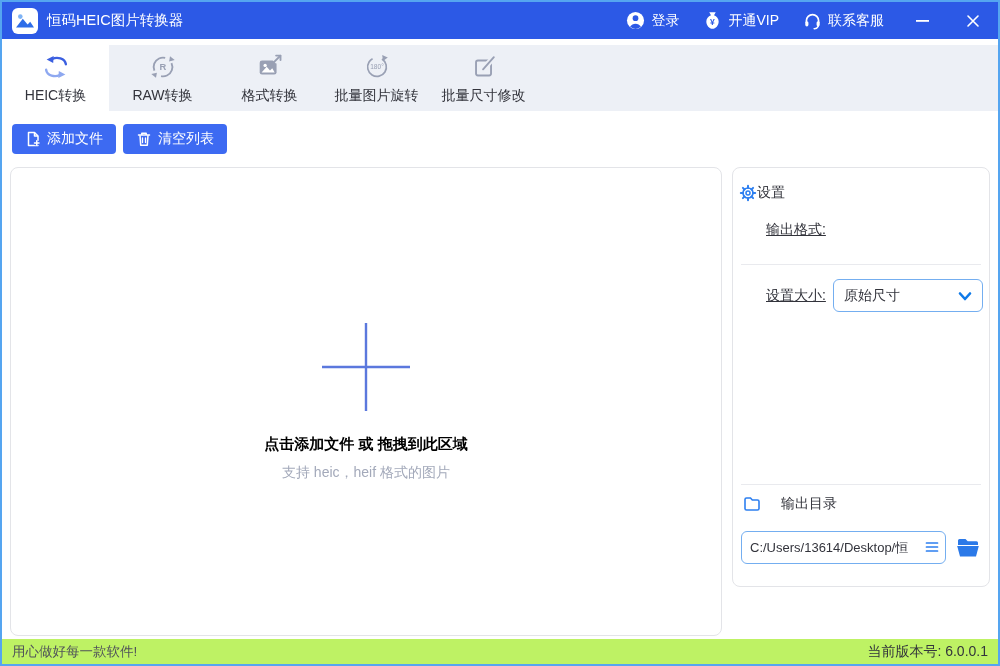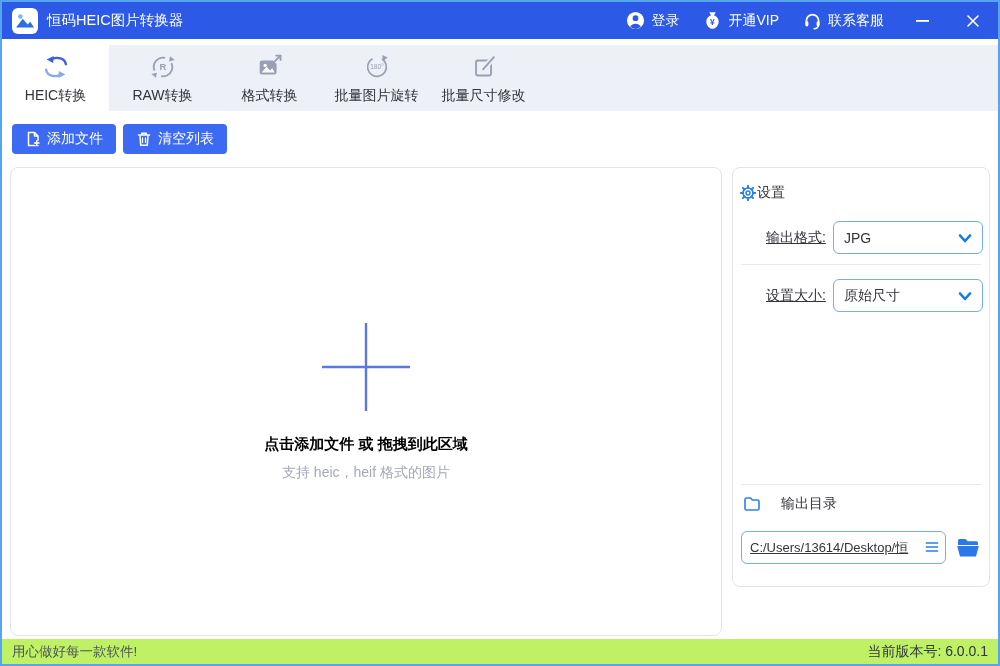--- a/index.html
+++ b/index.html
@@ -50,21 +50,21 @@
                 cursor:pointer; }
   .select-value { font-size:14px; color:#33343c; }
   .divider { position:absolute; left:8px; right:8px; height:1px; background:#e9eaee; }
   .div1 { top:96px; } .div2 { top:316px; }
   .outdir-header { position:absolute; left:10px; top:327px; display:flex; align-items:center; gap:20px;
                    font-size:14px; color:#33343c; }
   .path-row { position:absolute; left:8px; top:363px; right:6px; height:33px; display:flex;
               align-items:center; }
   .path-wrap { position:relative; width:212px; height:33px; }
   .path-input { width:100%; height:100%; border:1px solid #74aef0; border-radius:6px; padding:0 26px 0 8px;
-                font-size:13px; color:#33343c; font-family:"Liberation Sans","DejaVu Sans",sans-serif; outline:none;text-decoration:underline; }
+                font-size:13px; color:#33343c; font-family:"Liberation Sans","DejaVu Sans",sans-serif; outline:none; }
   .path-menu { position:absolute; right:7px; top:9px; cursor:pointer; }
   .browse-btn { width:30px; height:30px; margin-left:8px; display:flex; align-items:center;
                 justify-content:center; background:none; border:none; cursor:pointer; }
 
   
   .start-btn { position:absolute; left:730px; top:596px; width:258px; height:38px; background:#f9a306;
                border:none; border-radius:4px; color:#fff; font-size:16px; letter-spacing:4px; cursor:pointer; }
   .footer { position:absolute; left:0; right:0; bottom:0; height:25px; background:#bef264;
             display:flex; align-items:center; justify-content:space-between; padding:0 10px; }
   .footer-left { font-size:13.5px; color:#50535a; }
@@ -218,26 +218,20 @@
             <path d="M5.46 5.46 L3.91 3.91"></path>
           <path d="M9 4 L9 1.8"></path>
             <path d="M12.54 5.46 L14.09 3.91"></path>
         </g>
       </svg>
       <span>设置</span>
     </div>
 
     <div class="setting-row row1">
       <span class="setting-label">输出格式:</span>
-      <div class="select-box">
-        <span class="select-value">JPG</span>
-        <svg width="16" height="16" viewBox="0 0 16 16" fill="none">
-          <path d="M3 5.5 L8 11 L13 5.5" stroke="#0f7ae8" stroke-width="2.6" stroke-linecap="round" stroke-linejoin="round"></path>
-        </svg>
-      </div>
     </div>
 
     <div class="divider div1"></div>
 
     <div class="setting-row row2">
       <span class="setting-label">设置大小:</span>
       <div class="select-box">
         <span class="select-value">原始尺寸</span>
         <svg width="16" height="16" viewBox="0 0 16 16" fill="none">
           <path d="M3 5.5 L8 11 L13 5.5" stroke="#0f7ae8" stroke-width="2.6" stroke-linecap="round" stroke-linejoin="round"></path>

